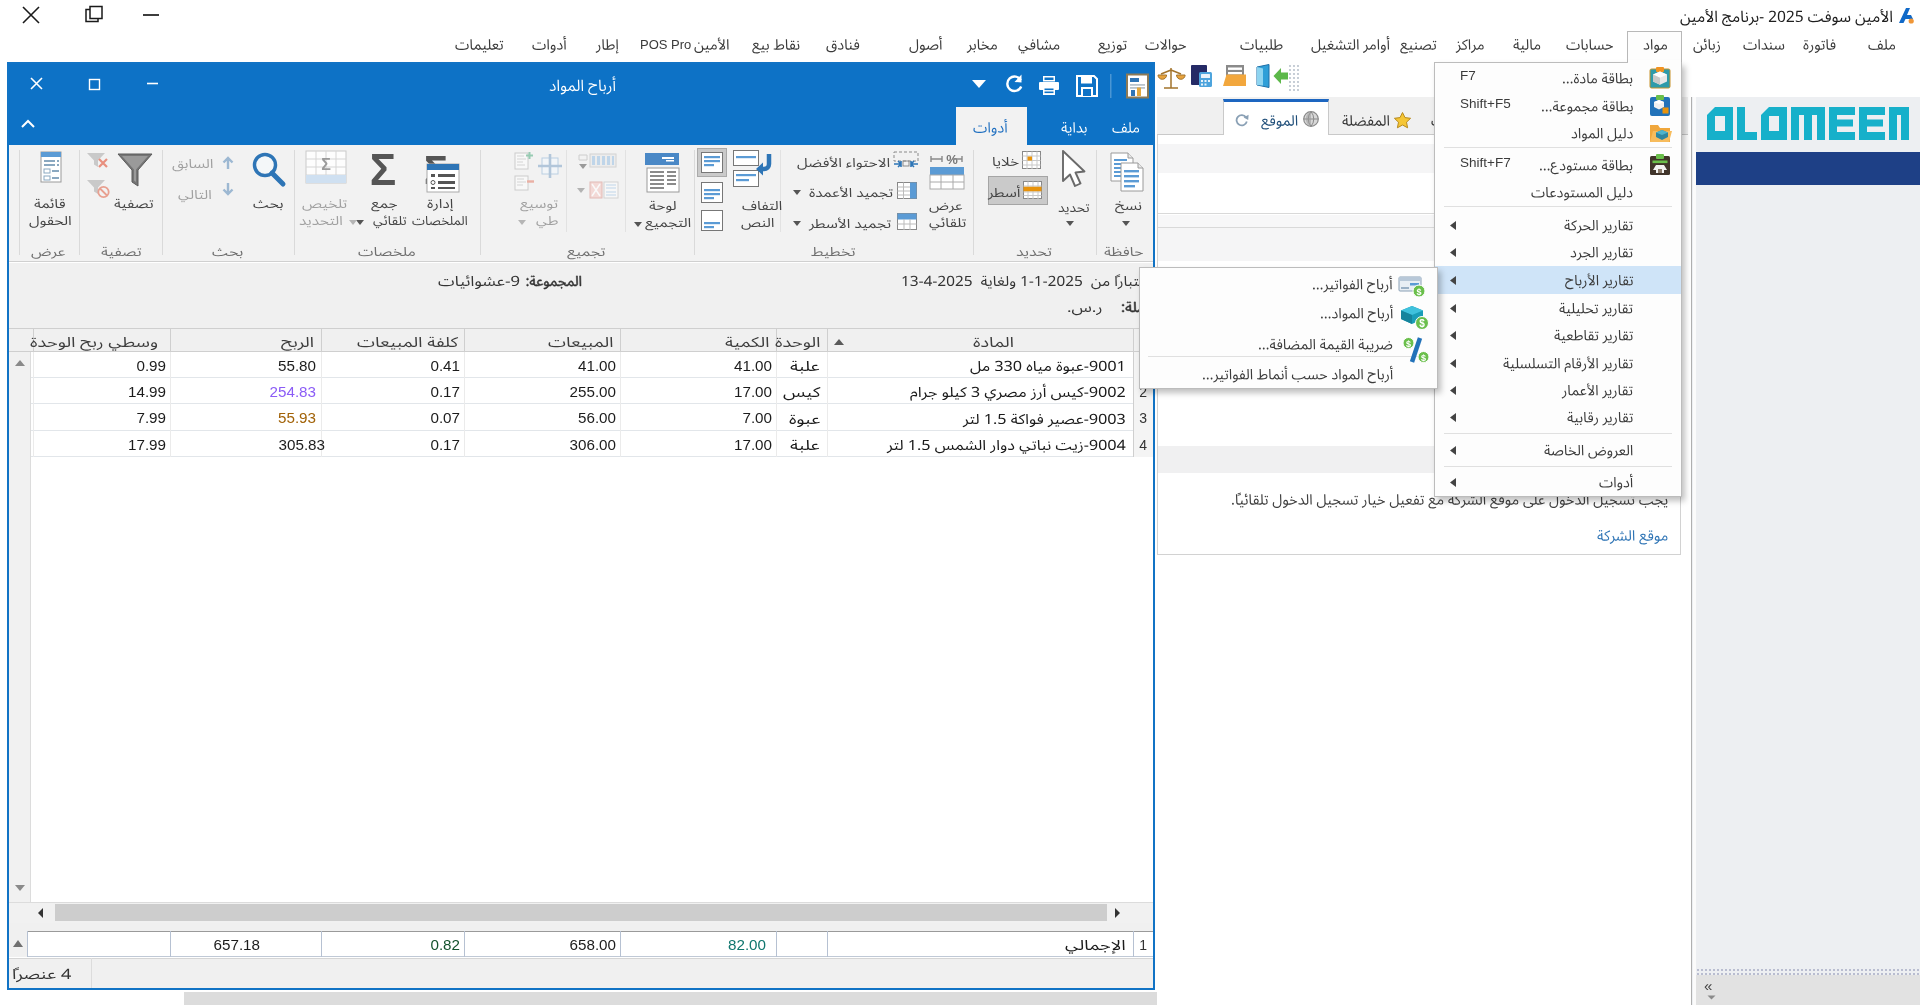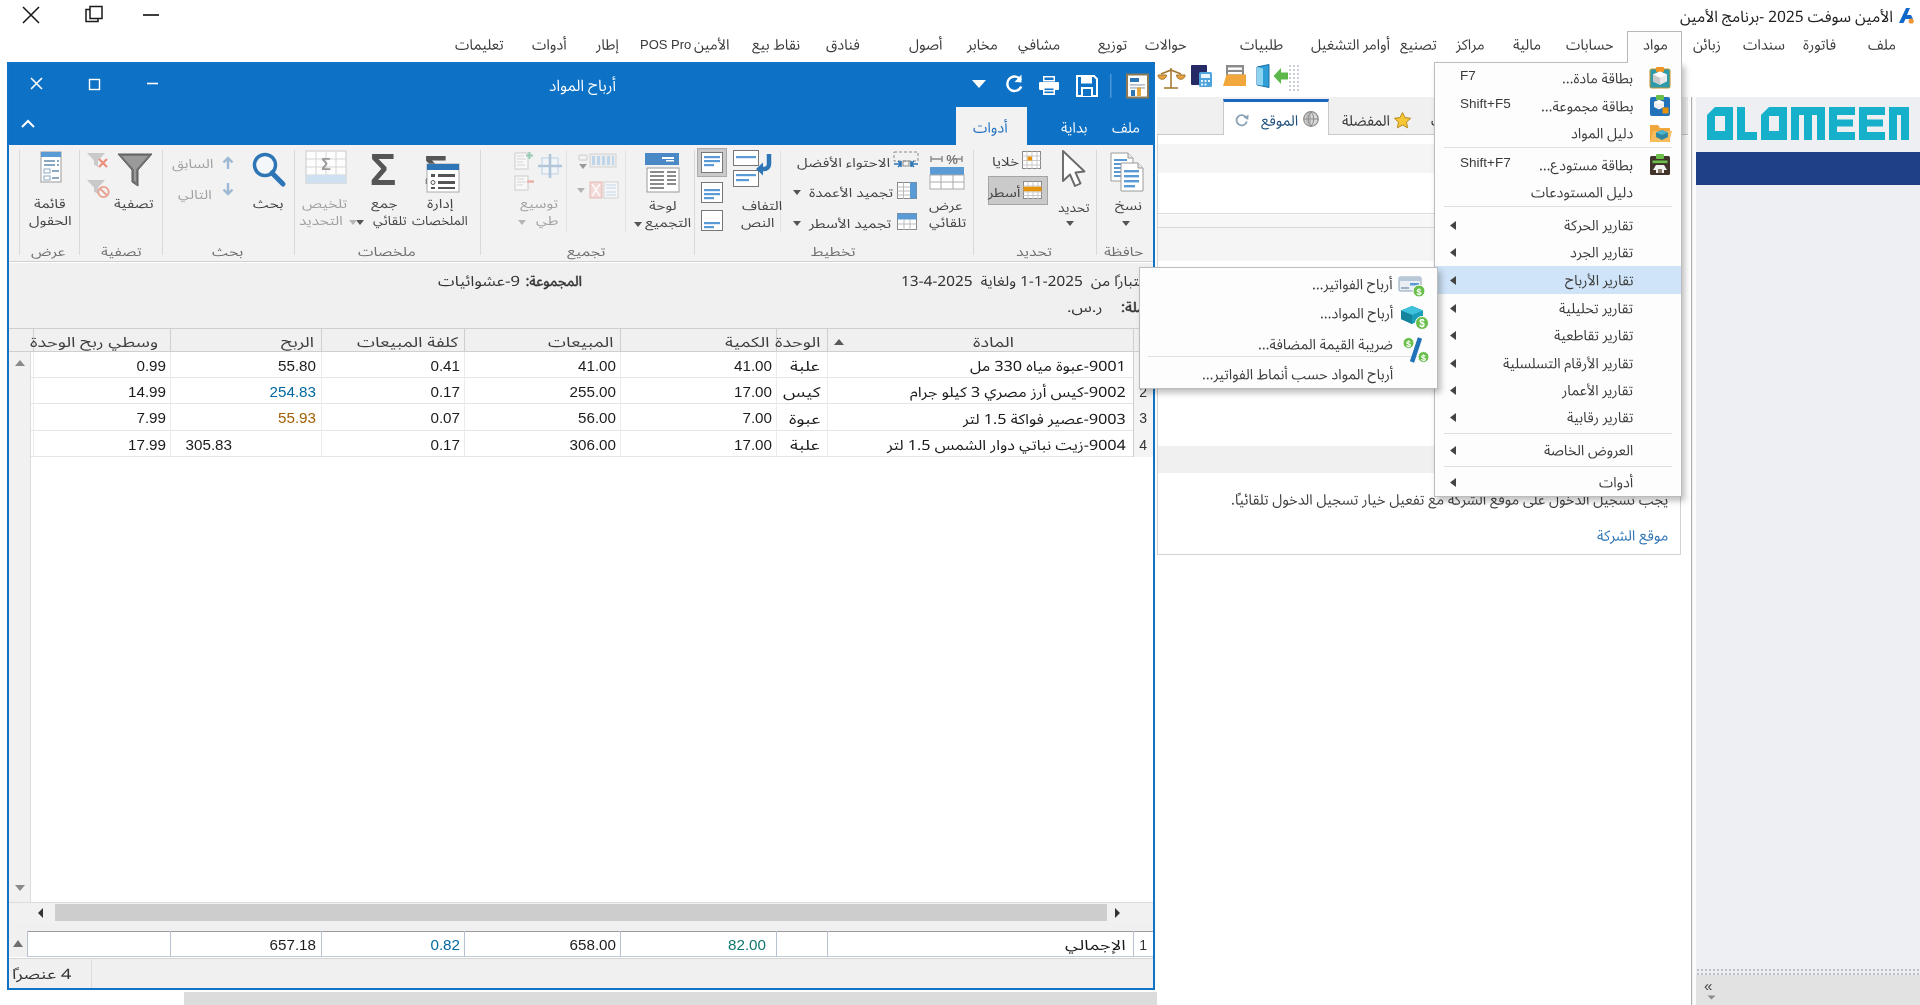--- a/index.html
+++ b/index.html
@@ -1315,21 +1315,21 @@
       <use href="#g44" x="6222"></use>
       <use href="#g67" x="6565"></use>
       <use href="#g12" x="7068"></use>
       <use href="#g87" x="7390"></use>
       <use href="#g14" x="7962"></use>
       <use href="#g14" x="8534"></use>
       <use href="#g83" x="9106"></use>
     </g>
   </svg>
 <div style="position:absolute;right:1754.0px;top:382.9px;font:400 15.2px 'Liberation Sans',sans-serif;color:#1c1c1c;white-space:nowrap;text-align:right;line-height:1.2">14.99</div>
-<div style="position:absolute;right:1604.0px;top:382.9px;font:400 15.2px 'Liberation Sans',sans-serif;color:#0369a1;white-space:nowrap;text-align:right;line-height:1.2">254.83</div>
+<div style="position:absolute;right:1604.0px;top:382.9px;font:400 15.2px 'Liberation Sans',sans-serif;color:#8b5cf6;white-space:nowrap;text-align:right;line-height:1.2">254.83</div>
 <div style="position:absolute;right:1460.0px;top:382.9px;font:400 15.2px 'Liberation Sans',sans-serif;color:#1c1c1c;white-space:nowrap;text-align:right;line-height:1.2">0.17</div>
 <div style="position:absolute;right:1304.0px;top:382.9px;font:400 15.2px 'Liberation Sans',sans-serif;color:#1c1c1c;white-space:nowrap;text-align:right;line-height:1.2">255.00</div>
 <div style="position:absolute;right:1148.0px;top:382.9px;font:400 15.2px 'Liberation Sans',sans-serif;color:#1c1c1c;white-space:nowrap;text-align:right;line-height:1.2">17.00</div>
 <svg style="position:absolute;left:782.6px;top:378.4px;overflow:visible" width="37.4" height="23.8">
     <g transform="translate(0,18.9) scale(0.018200,-0.014000)" fill="#1c1c1c">
       <use href="#g92" x="0"></use>
       <use href="#g2" x="1269"></use>
       <use href="#g35" x="1642"></use>
     </g>
   </svg>
@@ -1394,21 +1394,21 @@
       <use href="#g67" x="6994"></use>
       <use href="#g12" x="7497"></use>
       <use href="#g87" x="7819"></use>
       <use href="#g14" x="8391"></use>
       <use href="#g14" x="8963"></use>
       <use href="#g84" x="9535"></use>
     </g>
   </svg>
 <div style="position:absolute;right:773.0px;top:410.3px;font:400 14px 'Liberation Sans',sans-serif;color:#333;white-space:nowrap;text-align:right;line-height:1.2">3</div>
 <div style="position:absolute;right:1754.0px;top:435.5px;font:400 15.2px 'Liberation Sans',sans-serif;color:#1c1c1c;white-space:nowrap;text-align:right;line-height:1.2">17.99</div>
-<div style="position:absolute;right:1688px;top:435.5px;font:400 15.2px 'Liberation Sans',sans-serif;color:#1c1c1c;white-space:nowrap;text-align:right;line-height:1.2">305.83</div>
+<div style="position:absolute;right:1595px;top:435.5px;font:400 15.2px 'Liberation Sans',sans-serif;color:#1c1c1c;white-space:nowrap;text-align:right;line-height:1.2">305.83</div>
 <div style="position:absolute;right:1460.0px;top:435.5px;font:400 15.2px 'Liberation Sans',sans-serif;color:#1c1c1c;white-space:nowrap;text-align:right;line-height:1.2">0.17</div>
 <div style="position:absolute;right:1304.0px;top:435.5px;font:400 15.2px 'Liberation Sans',sans-serif;color:#1c1c1c;white-space:nowrap;text-align:right;line-height:1.2">306.00</div>
 <div style="position:absolute;right:1148.0px;top:435.5px;font:400 15.2px 'Liberation Sans',sans-serif;color:#1c1c1c;white-space:nowrap;text-align:right;line-height:1.2">17.00</div>
 <svg style="position:absolute;left:790.3px;top:431.0px;overflow:visible" width="29.7" height="23.8">
     <g transform="translate(0,18.9) scale(0.018200,-0.014000)" fill="#1c1c1c">
       <use href="#g32" x="0"></use>
       <use href="#g44" x="486"></use>
       <use href="#g21" x="829"></use>
       <use href="#g67" x="1129"></use>
     </g>
@@ -1467,22 +1467,22 @@
 <svg style="position:absolute;left:11px;top:938px" width="14" height="12">
     <path d="M7 2 L12 9 L2 9 Z" fill="#707070"></path>
   </svg>
 <div style="position:absolute;left:170px;top:931px;width:1px;height:26px;background:#b6c1d2;"></div>
 <div style="position:absolute;left:321px;top:931px;width:1px;height:26px;background:#b6c1d2;"></div>
 <div style="position:absolute;left:464px;top:931px;width:1px;height:26px;background:#b6c1d2;"></div>
 <div style="position:absolute;left:620px;top:931px;width:1px;height:26px;background:#b6c1d2;"></div>
 <div style="position:absolute;left:776px;top:931px;width:1px;height:26px;background:#b6c1d2;"></div>
 <div style="position:absolute;left:827px;top:931px;width:1px;height:26px;background:#b6c1d2;"></div>
 <div style="position:absolute;left:1133px;top:931px;width:1px;height:26px;background:#b6c1d2;"></div>
-<div style="position:absolute;right:1604.0px;top:935.6px;font:400 15.2px 'Liberation Sans',sans-serif;color:#1c1c1c;white-space:nowrap;text-align:center;line-height:1.2">657.18</div>
-<div style="position:absolute;right:1460.0px;top:935.6px;font:400 15.2px 'Liberation Sans',sans-serif;color:#0369a1;white-space:nowrap;text-align:right;line-height:1.2">0.82</div>
+<div style="position:absolute;right:1660px;top:935.6px;font:400 15.2px 'Liberation Sans',sans-serif;color:#1c1c1c;white-space:nowrap;text-align:center;line-height:1.2">657.18</div>
+<div style="position:absolute;right:1460.0px;top:935.6px;font:400 15.2px 'Liberation Sans',sans-serif;color:#14532d;white-space:nowrap;text-align:right;line-height:1.2">0.82</div>
 <div style="position:absolute;right:1304.0px;top:935.6px;font:400 15.2px 'Liberation Sans',sans-serif;color:#1c1c1c;white-space:nowrap;text-align:right;line-height:1.2">658.00</div>
 <div style="position:absolute;right:1154.0px;top:935.6px;font:400 15.2px 'Liberation Sans',sans-serif;color:#0f766e;white-space:nowrap;text-align:right;line-height:1.2">82.00</div>
 <svg style="position:absolute;left:1065.4px;top:931.1px;overflow:visible" width="60.6" height="23.8">
     <g transform="translate(0,18.9) scale(0.018200,-0.014000)" fill="#1c1c1c">
       <use href="#g48" x="0"></use>
       <use href="#g33" x="794"></use>
       <use href="#g8" x="1054"></use>
       <use href="#g57" x="1345"></use>
       <use href="#g77" x="1923"></use>
       <use href="#g95" x="2512"></use>

